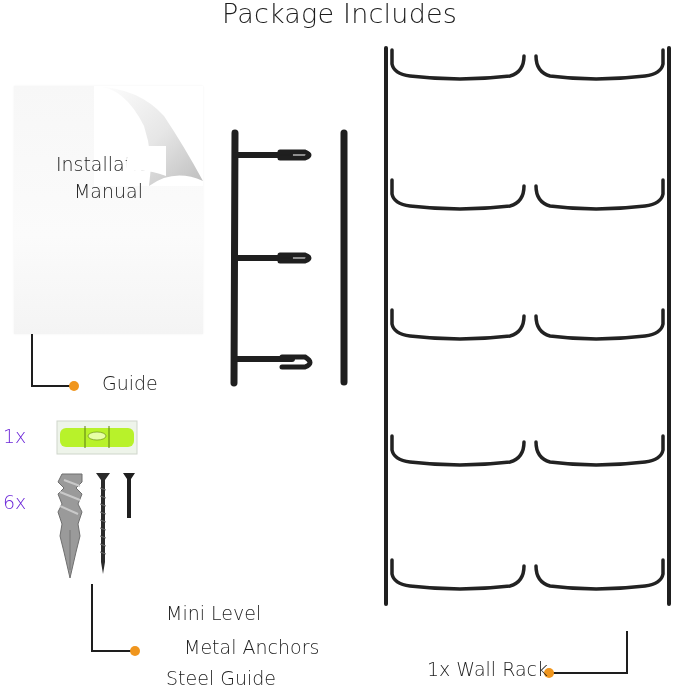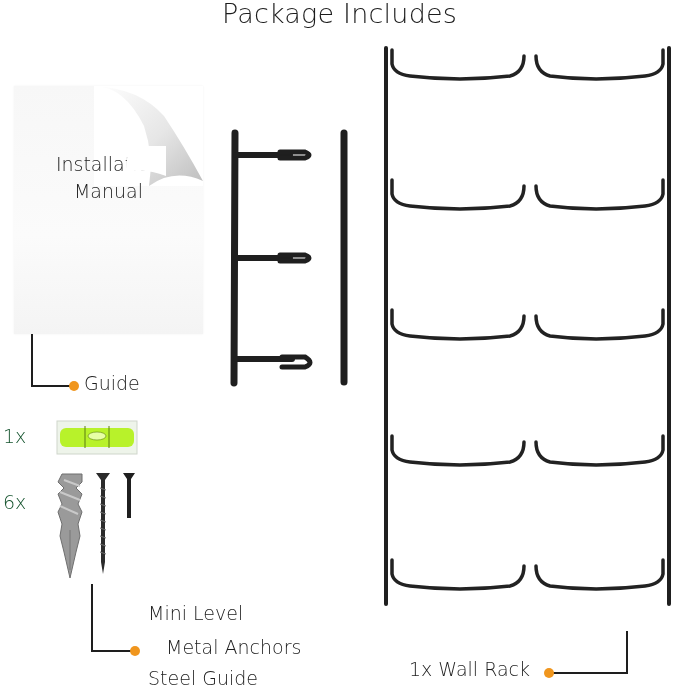--- a/index.html
+++ b/index.html
@@ -2,22 +2,22 @@
 <html><head>
 <meta charset="utf-8">
 <style>
   html, body { margin: 0; padding: 0; background: #ffffff; }
   body { width: 679px; height: 693px; position: relative; overflow: hidden;
          font-family: "DejaVu Sans", "Liberation Sans", sans-serif; color: #1a1a1a; }
   .abs { position: absolute; }
   .title { left: 0; width: 679px; top: -2px; text-align: center; font-size: 27px; font-weight: 300; letter-spacing: 0.2px; color: #1c1c1c; }
   .manual { left: 14px; top: 86px; width: 189px; height: 248px; background: linear-gradient(180deg,#f7f7f7 0%,#fbfbfb 60%,#f4f4f4 100%); box-shadow: 0 0 2px rgba(0,0,0,0.06); }
   .manual-text { left: 14px; width: 189px; text-align: center; font-size: 19px; font-weight: 300; color: #222; line-height: 27px; }
-  .label { font-size: 19px; font-weight: 300; color: #1c1c1c; white-space: nowrap; }
-  .qty { font-size: 19px; font-weight: 300; color: #14532d; }
+  .label { font-size: 19px; font-weight: 300; color: #1c1c1c; white-space: nowrap; margin-left: 18px; }
+  .qty { font-size: 19px; font-weight: 300; color: #6d28d9; }
   .dot { width: 10px; height: 10px; border-radius: 50%; background: #f0961e; }
   .line { background: #1e1e1e; }
 </style>
 </head>
 <body>
 
 <div class="abs title">Package Includes</div>
 
 <div class="abs manual"></div>
 <svg class="abs" style="left:14px;top:86px" width="189" height="248">

